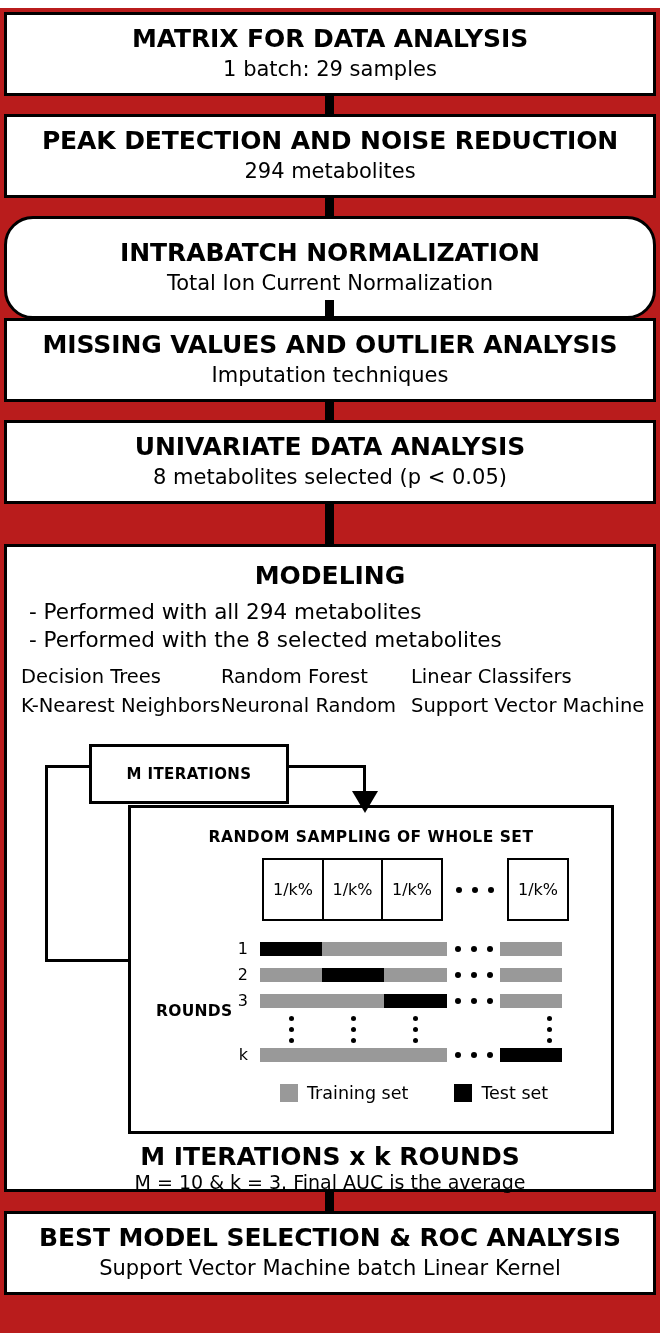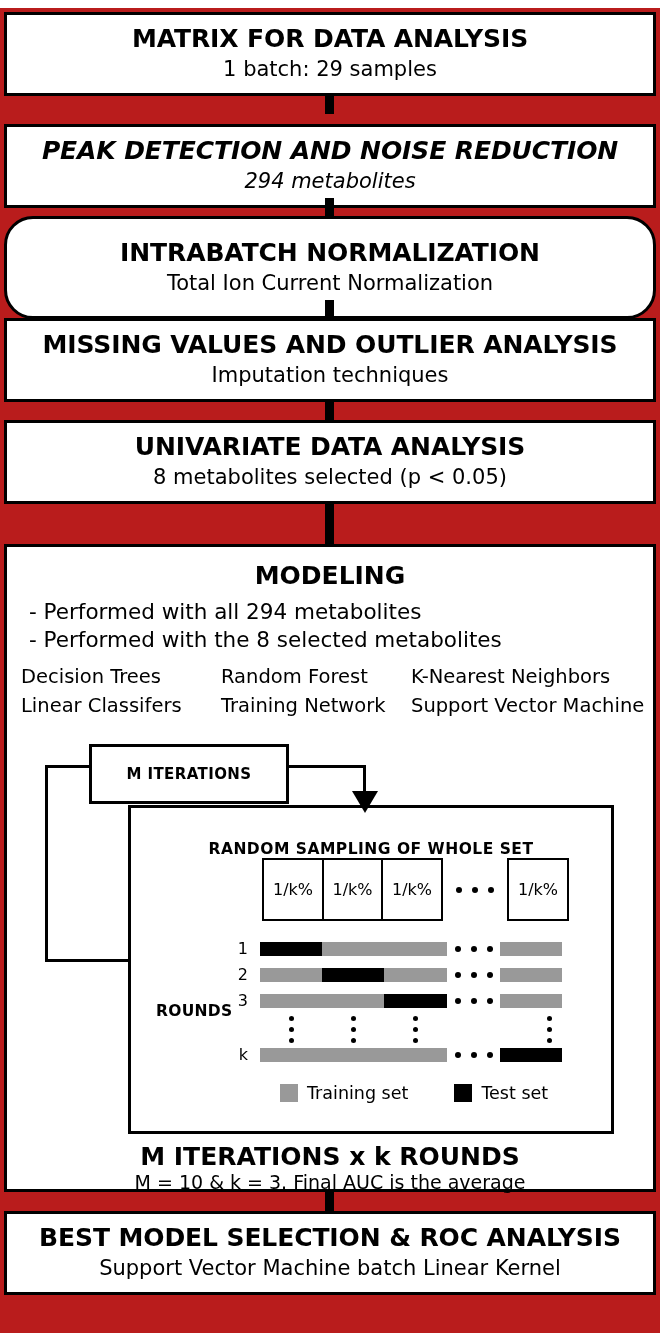--- a/index.html
+++ b/index.html
@@ -139,21 +139,21 @@
     left: 128px;
     top: 797px;
     width: 486px;
     height: 329px;
     border: 3px solid #000;
     background: #fff;
     z-index: 3;
   }
   #cv-title {
     position: absolute;
-    top: 32px; left: 0; width: 100%;
+    top: 20px; left: 0; width: 100%;
     text-align: center;
     font-weight: bold;
     font-size: 15.5px;
     letter-spacing: 0.5px;
   }
 
   
   #sampling-row {
     position: absolute;
     top: 50px;
@@ -272,21 +272,21 @@
 <body>
 
 <div id="root">
 
   <div class="fbox" id="step-0" style="top:4px;height:84px;">
     <div class="ftitle">MATRIX FOR DATA ANALYSIS</div>
     <div class="fsub">1 batch: 29 samples</div>
   </div>
   <div class="conn" style="top:88px;height:18px;"></div>
 
-  <div class="fbox" id="step-1" style="top:116px;height:84px;font-style:italic;">
+  <div class="fbox" id="step-1" style="top:106px;height:84px;">
     <div class="ftitle">PEAK DETECTION AND NOISE REDUCTION</div>
     <div class="fsub">294 metabolites</div>
   </div>
   <div class="conn" style="top:190px;height:18px;"></div>
 
   <div class="fbox" id="step-2" style="top:208px;height:103px;border-radius:29px;">
     <div class="ftitle">INTRABATCH NORMALIZATION</div>
     <div class="fsub">Total Ion Current Normalization</div>
   </div>
   <div class="conn" style="top:292px;height:18px;"></div>
@@ -306,23 +306,23 @@
   <div id="modeling-box">
 
     <div id="modeling-title">MODELING</div>
 
     <div class="bullet-line" id="bullet-0">- Performed with all 294 metabolites</div>
     <div class="bullet-line" id="bullet-1">- Performed with the 8 selected metabolites</div>
 
     <div id="algo-grid">
       <div class="algo-cell">Decision Trees</div>
       <div class="algo-cell">Random Forest</div>
+      <div class="algo-cell">Linear Classifers</div>
       <div class="algo-cell">K-Nearest Neighbors</div>
-      <div class="algo-cell">Linear Classifers</div>
-      <div class="algo-cell">Training Network</div>
+      <div class="algo-cell">Neuronal Random</div>
       <div class="algo-cell">Support Vector Machine</div>
     </div>
 
   </div>
 
   <div class="loopline" id="loop-left-h"></div>
   <div class="loopline" id="loop-left-v"></div>
   <div class="loopline" id="loop-bottom-h"></div>
   <div class="loopline" id="loop-right-h"></div>
   <div class="loopline" id="loop-right-v"></div>

